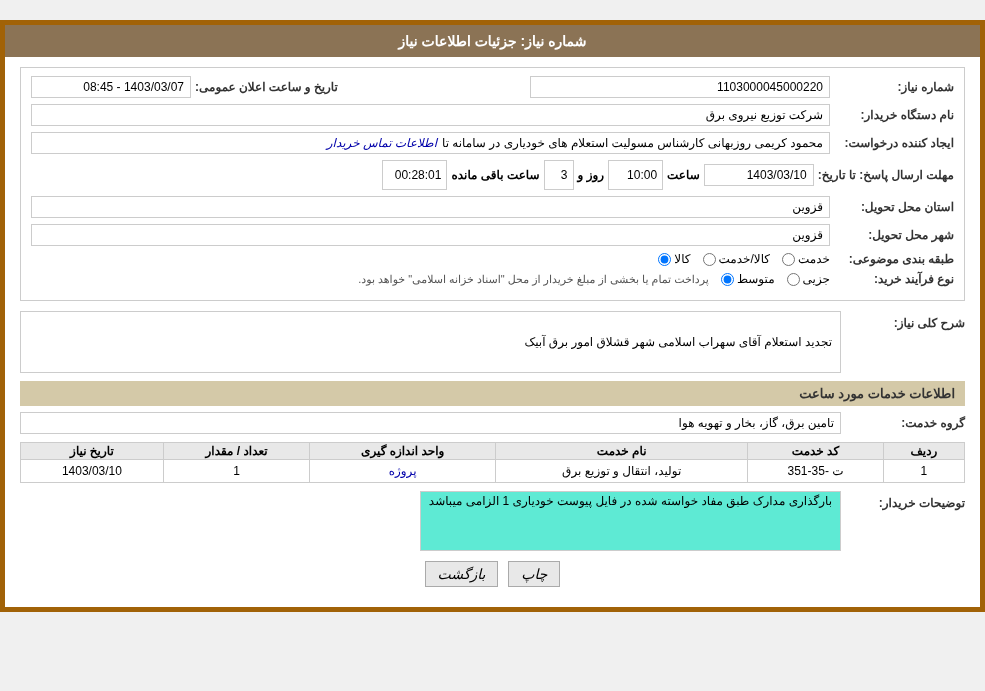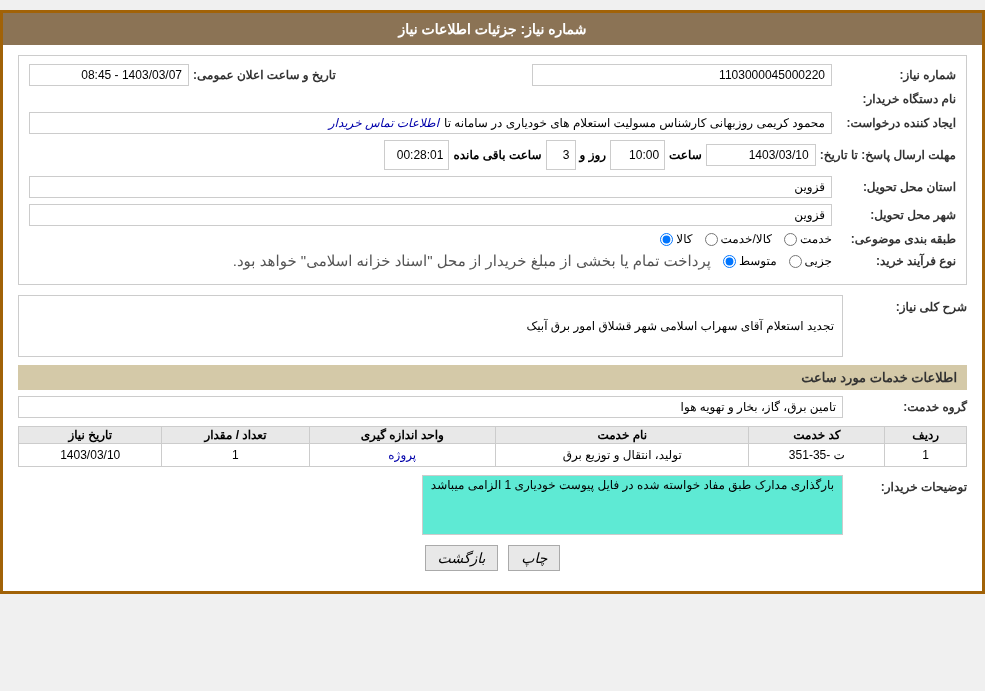--- a/index.html
+++ b/index.html
@@ -4,23 +4,23 @@
   <style>
     * { box-sizing: border-box; margin: 0; padding: 0; }
     body {
       font-family: Tahoma, Arial, sans-serif;
       font-size: 12px;
       background: #f0f0f0;
       direction: rtl;
     }
     .page-wrapper {
       max-width: 985px;
-      margin: 10px auto;
+      margin: 20px auto;
       background: #fff;
-      border: 3px solid #a16207;
+      border: 5px solid #a16207;
     }
     .page-header {
       background: #8B7355;
       color: #fff;
       text-align: center;
       padding: 8px 10px;
       font-size: 14px;
       font-weight: bold;
     }
     .content-area {
@@ -178,20 +178,23 @@
         </div>
         <span style="flex:1"></span>
         <span class="label" style="min-width:auto;">تاریخ و ساعت اعلان عمومی:</span>
         <div class="value-box" style="min-width:160px;">
           <span>1403/03/07 - 08:45</span>
         </div>
       </div>
 
       <div class="row">
         <span class="label">نام دستگاه خریدار:</span>
+        <div class="value-box full">
+          <span>شرکت توزیع نیروی برق</span>
+        </div>
       </div>
 
       <div class="row">
         <span class="label">ایجاد کننده درخواست:</span>
         <div class="value-box full">
           <span>محمود کریمی روزبهانی کارشناس  مسولیت استعلام های خودیاری در سامانه تا</span>
           <span style="margin-right:5px;" class="link-text">اطلاعات تماس خریدار</span>
         </div>
       </div>
 
@@ -250,21 +253,21 @@
         <span class="label">نوع فرآیند خرید:</span>
         <div class="radio-group">
           <div class="radio-item">
             <span>جزیی</span>
             <input type="radio" name="purchase" style="">
           </div>
           <div class="radio-item">
             <span>متوسط</span>
             <input type="radio" name="purchase" checked="" style="">
           </div>
-          <span style="color:#555; font-size:15px;text-align:right;">پرداخت تمام یا بخشی از مبلغ خریدار از محل "اسناد خزانه اسلامی" خواهد بود.</span>
+          <span style="color:#555; font-size:11px;text-align:right;">پرداخت تمام یا بخشی از مبلغ خریدار از محل "اسناد خزانه اسلامی" خواهد بود.</span>
         </div>
       </div>
 
     </div>
 
     <div class="row" style="align-items:flex-start; margin-bottom:8px;">
       <span class="label" style="padding-top:5px;">شرح کلی نیاز:</span>
       <div class="description-box">
         <span>تجدید استعلام  آقای سهراب اسلامی شهر قشلاق امور برق آبیک</span>
       </div>

